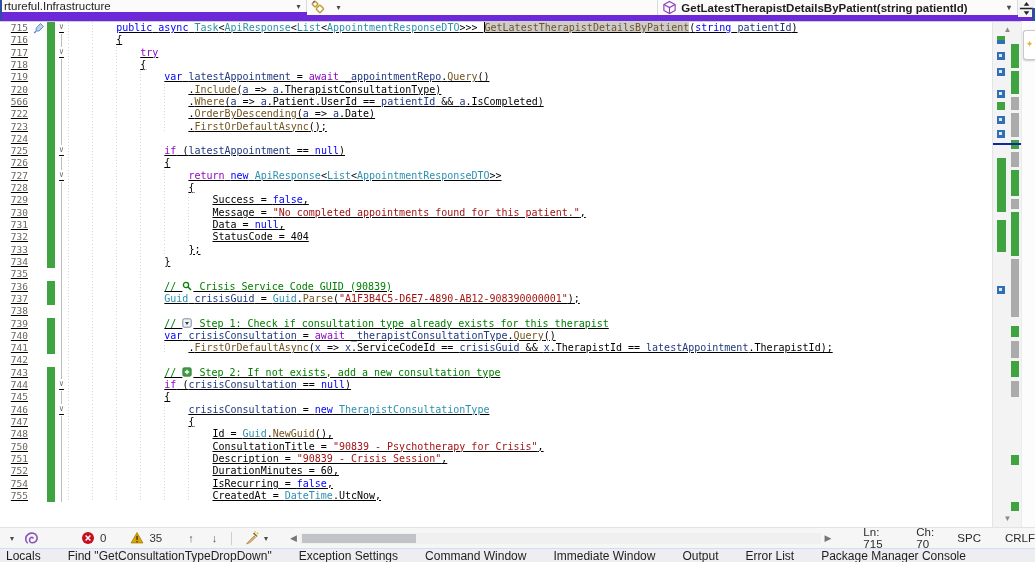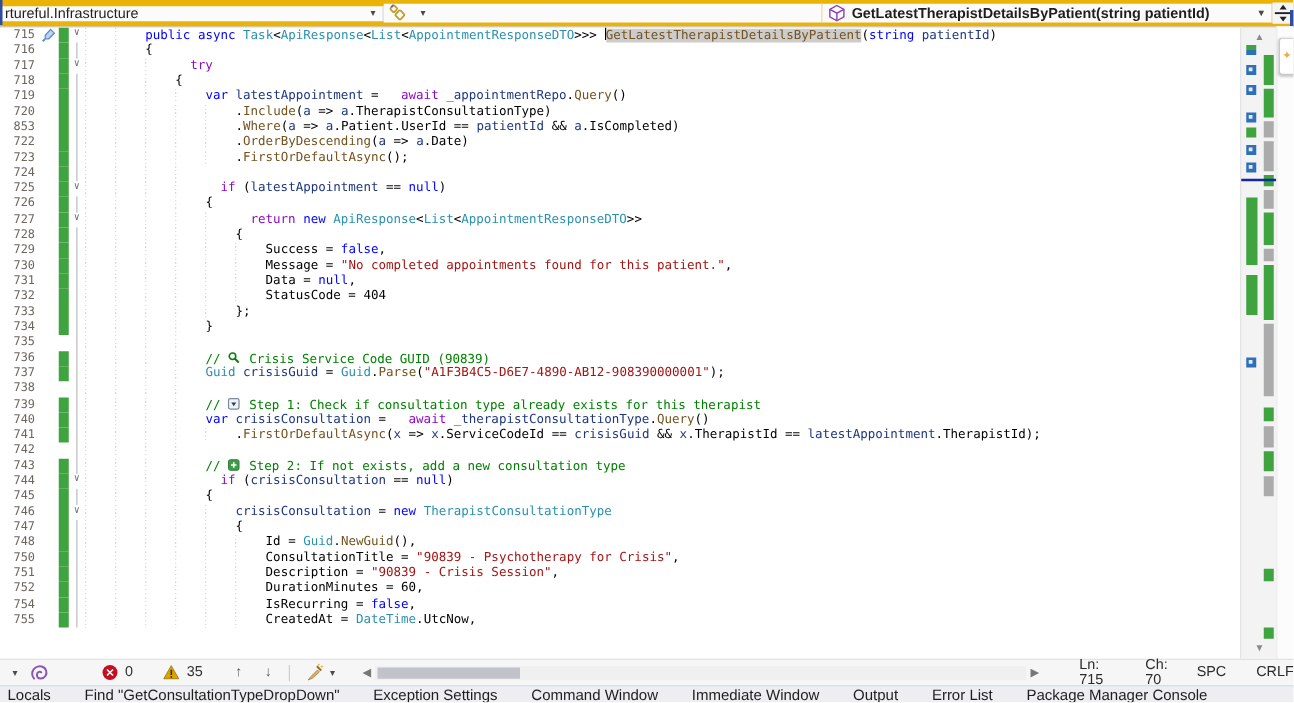--- a/index.html
+++ b/index.html
@@ -1,48 +1,48 @@
 <!DOCTYPE html>
 <html><head>
 <meta charset="utf-8">
 <style>
   html,body{margin:0;padding:0;background:#fff;}
   .screen{position:relative;width:1035px;height:562px;background:#fff;overflow:hidden;
           font-family:"Liberation Sans",sans-serif;}
 
   
-  .navbar{position:absolute;top:0;left:0;right:0;height:21px;background:#eab308;
-          border-bottom:1px solid #cdced4;display:flex;align-items:center;}
+  .navbar{position:absolute;top:0;left:0;right:0;height:21px;background:#6d28d9;
+          border-bottom:1px solid #cdced4;display:flex;align-items:flex-start;}
   .combo{display:flex;align-items:center;border-right:1px solid #d9dade;padding:0 4px;background:#fbfbfb;}
   .combo .lbl{font-size:11.5px;color:#1e1e1e;white-space:nowrap;overflow:hidden;flex:1;}
   .combo .dd{color:#4a4a4a;font-size:8px;padding:0 2px;margin-left:4px;}
   .combo-project{width:303px;}
   .combo-type{width:347px;}
   .combo-member{width:356px;font-weight:bold;}
   .nicon{display:inline-block;width:15px;height:15px;margin-right:4px;flex:none;}
   .splitgrip{flex:1;display:flex;align-items:center;justify-content:center;background:#f5f5f5;}
   .accent-left{position:absolute;left:0;top:0;width:2px;height:20px;background:#2e4f9e;}
   .accent-right{position:absolute;right:0;top:8px;width:3px;height:13px;background:#2e4f9e;}
 
   
   .editor{position:absolute;top:22px;left:0;width:993px;height:505px;background:#fff;overflow:hidden;}
-  .line{display:flex;height:12.32px;line-height:12.32px;font-family:"DejaVu Sans Mono",monospace;font-size:10px;}
+  .line{display:flex;height:12.32px;line-height:12.32px;font-family:"DejaVu Sans Mono",monospace;font-size:10px;text-decoration:underline;}
   .num{width:28px;flex:none;text-align:right;padding-right:4px;color:#6d665e;font-size:9.5px;}
   .glyph{width:15px;flex:none;position:relative;}
   .glyph svg{position:absolute;top:0;left:1px;}
   .chg{width:8px;flex:none;}
   .chg.on{background:#3fa33f;}
   .fold{width:13px;flex:none;position:relative;text-align:center;}
   .fline{position:absolute;left:6px;top:0;bottom:0;width:1px;background:#bdbdbd;}
   .chev{font-size:8px;color:#707070;position:relative;top:-2px;}
   .codetxt{white-space:pre;flex:1;color:#000;}
   .ind{display:inline-block;width:4ch;height:12px;vertical-align:top;
        background-image:repeating-linear-gradient(to bottom,#d8d8d8 0 1px,transparent 1px 3px);
        background-size:1px 100%;background-repeat:no-repeat;background-position:left top;}
-  .t-pl{color:#000;} .t-kw{color:#0000ff;} .t-ctl{color:#8f08c4;margin-left:12px;} .t-ty{color:#2b91af;}
+  .t-pl{color:#000;} .t-kw{color:#0000ff;} .t-ctl{color:#8f08c4;} .t-ty{color:#2b91af;}
   .t-m{color:#74531f;} .t-v{color:#1f377f;} .t-s{color:#a31515;} .t-c{color:#008000;}
   .t-hl{color:#74531f;background:#cccccc;}
   .tcaret{display:inline-block;width:0;border-left:1px solid #000;height:10px;vertical-align:-1px;}
   .cicon{display:inline-block;width:11px;height:10px;vertical-align:-1px;}
 
   
   .vscroll{position:absolute;top:22px;right:13px;width:29px;height:505px;background:#f3f3f3;
            border-left:1px solid #e4e4e4;}
   .sb-arrow{position:absolute;left:0;right:0;text-align:center;color:#8a8a8a;font-size:8px;line-height:10px;}
   .sq{position:absolute;left:4px;width:8px;height:8px;background:#2f6fb8;}
@@ -171,21 +171,21 @@
         <div class="line">
           <div class="num">720</div>
           <div class="glyph"></div>
           <div class="chg on"></div>
           <div class="fold">
             <span class="fline"></span>
           </div>
           <div class="codetxt"><span class="ind"></span><span class="ind"></span><span class="ind"></span><span class="ind"></span><span class="ind"></span><span class="t-pl">.</span><span class="t-m">Include</span><span class="t-pl">(</span><span class="t-v">a</span><span class="t-pl"> =&gt; </span><span class="t-v">a</span><span class="t-pl">.TherapistConsultationType)</span></div>
         </div>
         <div class="line">
-          <div class="num">853</div>
+          <div class="num">566</div>
           <div class="glyph"></div>
           <div class="chg on"></div>
           <div class="fold">
             <span class="fline"></span>
           </div>
           <div class="codetxt"><span class="ind"></span><span class="ind"></span><span class="ind"></span><span class="ind"></span><span class="ind"></span><span class="t-pl">.</span><span class="t-m">Where</span><span class="t-pl">(</span><span class="t-v">a</span><span class="t-pl"> =&gt; </span><span class="t-v">a</span><span class="t-pl">.Patient.UserId == </span><span class="t-v">patientId</span><span class="t-pl"> &amp;&amp; </span><span class="t-v">a</span><span class="t-pl">.IsCompleted)</span></div>
         </div>
         <div class="line">
           <div class="num">722</div>
           <div class="glyph"></div>

